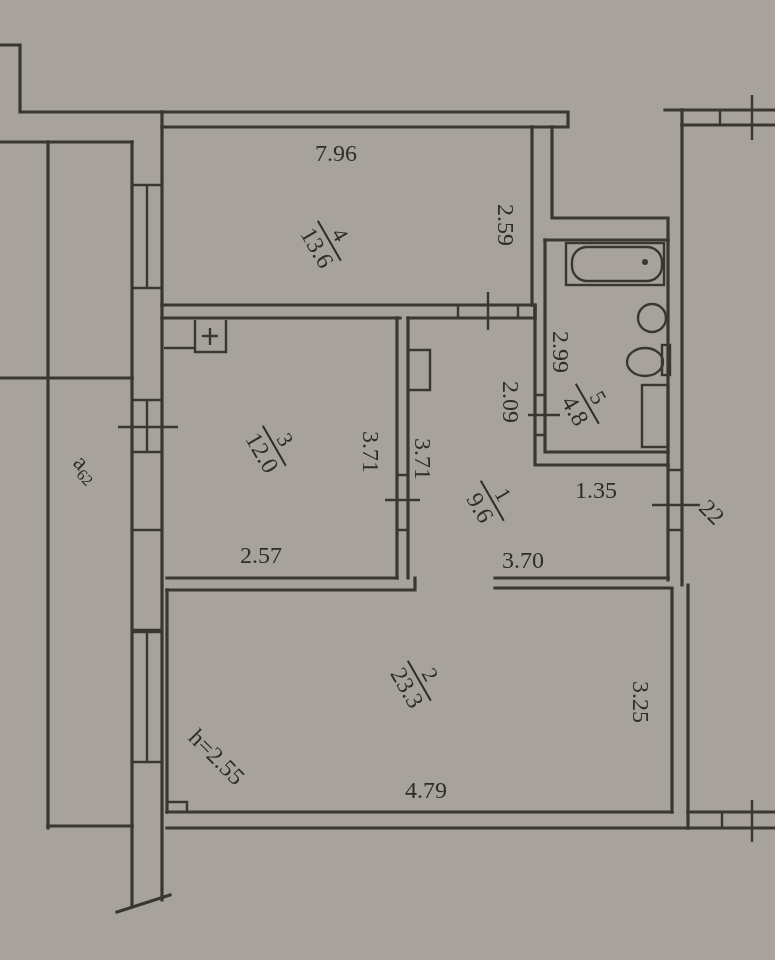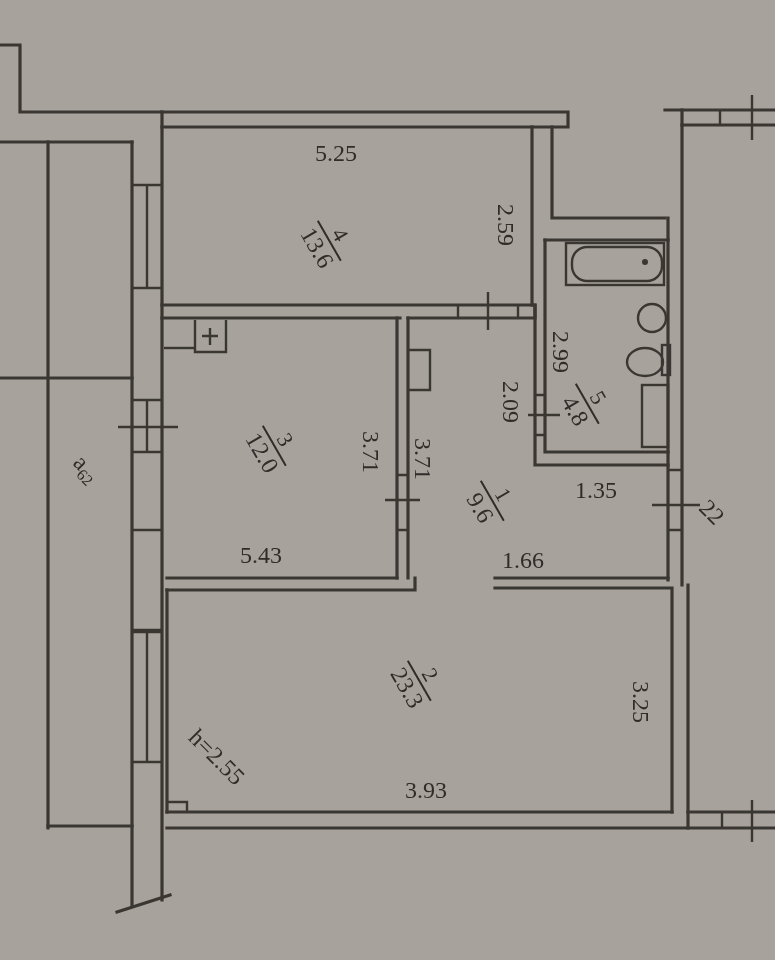--- a/index.html
+++ b/index.html
@@ -105,59 +105,59 @@
 
   <path class="w" d="M167 590 L167 812"></path>
   <path class="w" d="M167 812 L672 812"></path>
   <path class="w" d="M167 828 L688 828 L688 585"></path>
   <path class="w" d="M688 812 L775 812 M688 828 L775 828"></path>
   <path class="t" d="M752 800 L752 842 M722 812 L722 828"></path>
 
   <path class="t" d="M167 802 L187 802 L187 812"></path>
 </svg>
 
-<div class="lbl dim" style="left:315px;top:141px;">5.25</div>
+<div class="lbl dim" style="left:315px;top:141px;">7.96</div>
 <div class="lbl dim" style="left:485px;top:213px;transform:rotate(90deg);">2.59</div>
 
 <div class="room-tag" style="left:305px;top:215px;transform:rotate(60deg);">
   <span class="room-num">4</span>
   <span class="bar"></span>
   <span class="room-area">13.6</span>
 </div>
 
 <div class="room-tag" style="left:250px;top:420px;transform:rotate(60deg);">
   <span class="room-num">3</span>
   <span class="bar"></span>
   <span class="room-area">12.0</span>
 </div>
-<div class="lbl dim" style="left:240px;top:543px;">5.43</div>
+<div class="lbl dim" style="left:240px;top:543px;">2.57</div>
 <div class="lbl dim" style="left:350px;top:440px;transform:rotate(90deg);">3.71</div>
 <div class="lbl dim" style="left:402px;top:447px;transform:rotate(90deg);">3.71</div>
 
 <div class="lbl dim" style="left:540px;top:340px;transform:rotate(90deg);">2.99</div>
 <div class="room-tag" style="left:563px;top:378px;transform:rotate(60deg);">
   <span class="room-num">5</span>
   <span class="bar"></span>
   <span class="room-area">4.8</span>
 </div>
 
 <div class="lbl dim" style="left:490px;top:390px;transform:rotate(90deg);">2.09</div>
 <div class="lbl dim" style="left:575px;top:478px;">1.35</div>
 <div class="room-tag" style="left:468px;top:475px;transform:rotate(60deg);">
   <span class="room-num">1</span>
   <span class="bar"></span>
   <span class="room-area">9.6</span>
 </div>
-<div class="lbl dim" style="left:502px;top:548px;">1.66</div>
+<div class="lbl dim" style="left:502px;top:548px;">3.70</div>
 
 <div class="room-tag" style="left:395px;top:655px;transform:rotate(60deg);">
   <span class="room-num">2</span>
   <span class="bar"></span>
   <span class="room-area">23.3</span>
 </div>
-<div class="lbl dim" style="left:405px;top:778px;">3.93</div>
+<div class="lbl dim" style="left:405px;top:778px;">4.79</div>
 <div class="lbl dim" style="left:620px;top:690px;transform:rotate(90deg);">3.25</div>
 <div class="lbl dim" style="left:183px;top:745px;transform:rotate(45deg);">h=2.55</div>
 
 <div class="lbl dim" style="left:72px;top:455px;transform:rotate(45deg);">
   <span>a</span><sub style="font-size:16px;">62</sub>
 </div>
 <div class="lbl dim" style="left:700px;top:500px;transform:rotate(45deg);">22</div>
 
 </body></html>

